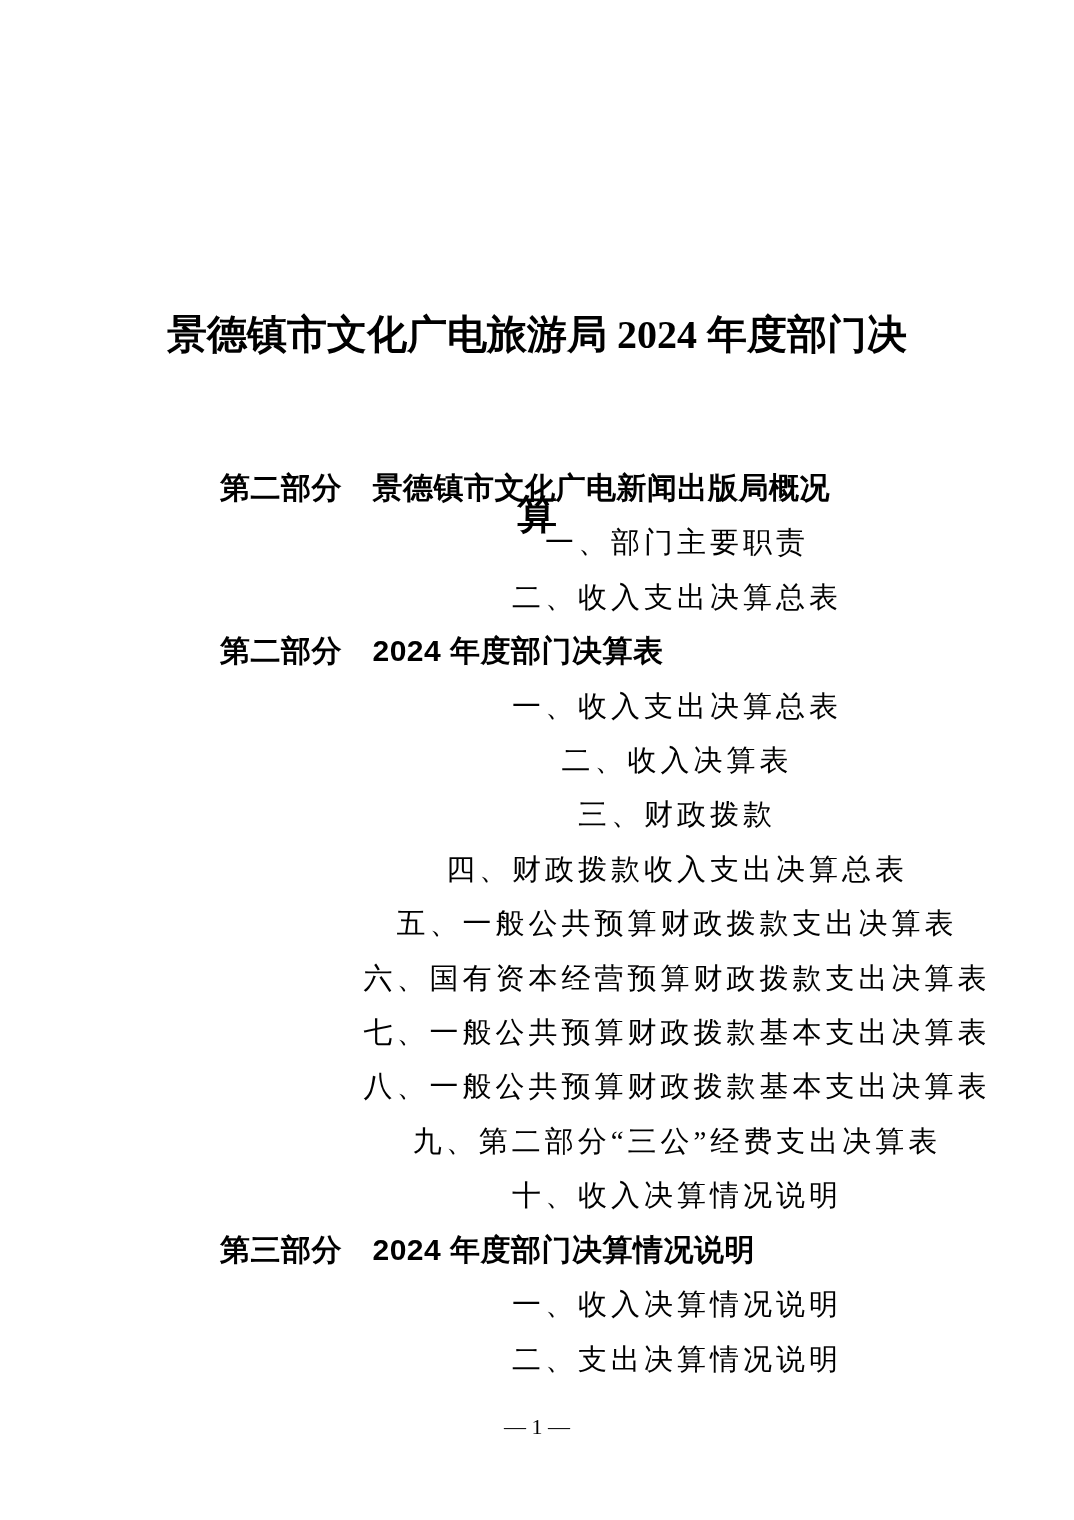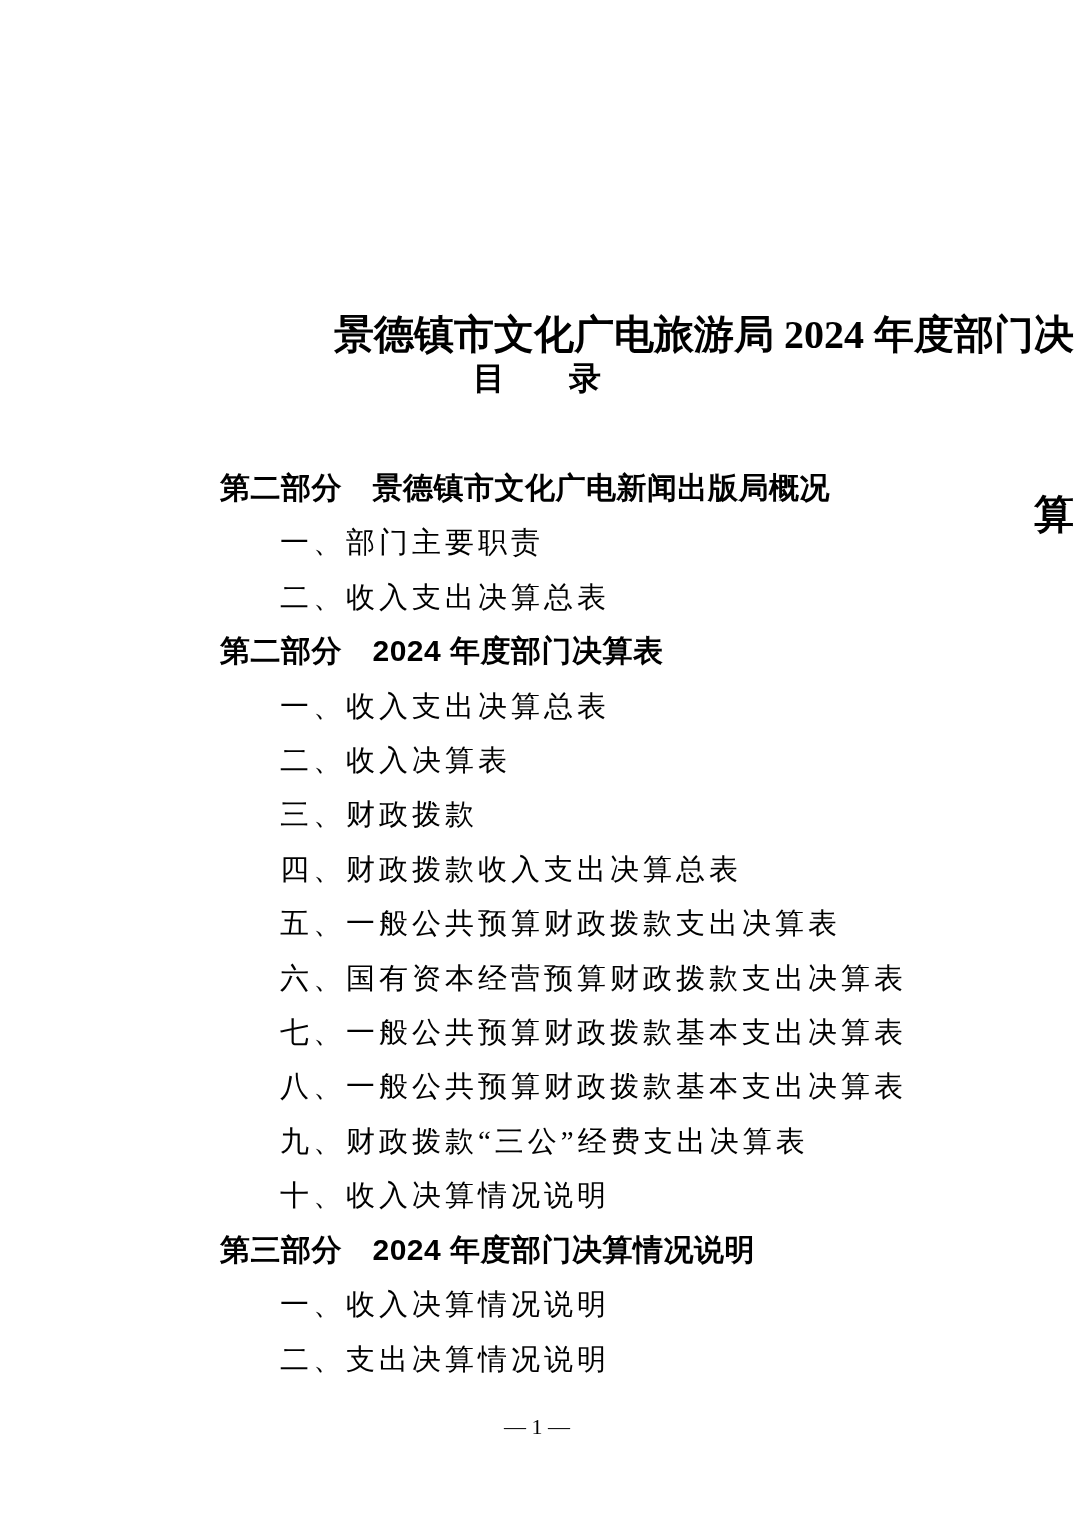--- a/index.html
+++ b/index.html
@@ -15,21 +15,21 @@
     color: #000000;
     overflow: hidden;
     font-family: "Liberation Serif", "DejaVu Serif", serif;
   }
   .doc-title {
     position: absolute;
     top: 185px;
     left: 0;
     width: 100%;
     margin: 0;
-    text-align: right;
+    text-align: center;
     font-family: "Liberation Serif", "DejaVu Serif", serif;
     font-size: 40px;
     font-weight: bold;
     line-height: 60px;
     white-space: pre;
   }
   .doc-title .t-line {
     display: block;
   }
   .toc-heading {
@@ -59,20 +59,21 @@
     font-size: 30px;
     font-weight: bold;
     letter-spacing: 0.5px;
   }
   .toc-row.item {
     padding-left: 280px;
     font-family: "Liberation Serif", "DejaVu Serif", serif;
     font-size: 29px;
     font-weight: normal;
     letter-spacing: 4px;
+    text-align: center;
   }
   .page-footer {
     position: absolute;
     top: 1414px;
     left: 0;
     width: 100%;
     text-align: center;
     font-family: "Liberation Serif", "DejaVu Serif", serif;
     font-size: 22px;
     white-space: pre;
@@ -81,36 +82,35 @@
 </head>
 <body>
 
 <div class="page">
 
   <h1 class="doc-title">
     <span class="t-line">景德镇市文化广电旅游局 2024 年度部门决</span>
     <span class="t-line">算</span>
   </h1>
 
-  <div class="toc-heading">目　　录</div>
 
   <nav class="toc">
     <div class="toc-row section">第二部分　景德镇市文化广电新闻出版局概况</div>
     <div class="toc-row item">一、部门主要职责</div>
     <div class="toc-row item">二、收入支出决算总表</div>
     <div class="toc-row section">第二部分　2024 年度部门决算表</div>
     <div class="toc-row item">一、收入支出决算总表</div>
     <div class="toc-row item">二、收入决算表</div>
     <div class="toc-row item">三、财政拨款</div>
     <div class="toc-row item">四、财政拨款收入支出决算总表</div>
     <div class="toc-row item">五、一般公共预算财政拨款支出决算表</div>
     <div class="toc-row item">六、国有资本经营预算财政拨款支出决算表</div>
     <div class="toc-row item">七、一般公共预算财政拨款基本支出决算表</div>
     <div class="toc-row item">八、一般公共预算财政拨款基本支出决算表</div>
-    <div class="toc-row item">九、财政拨款“三公”经费支出决算表</div>
+    <div class="toc-row item">九、第二部分“三公”经费支出决算表</div>
     <div class="toc-row item">十、收入决算情况说明</div>
     <div class="toc-row section">第三部分　2024 年度部门决算情况说明</div>
     <div class="toc-row item">一、收入决算情况说明</div>
     <div class="toc-row item">二、支出决算情况说明</div>
   </nav>
 
   <div class="page-footer">— 1 —</div>
 
 </div>
 

